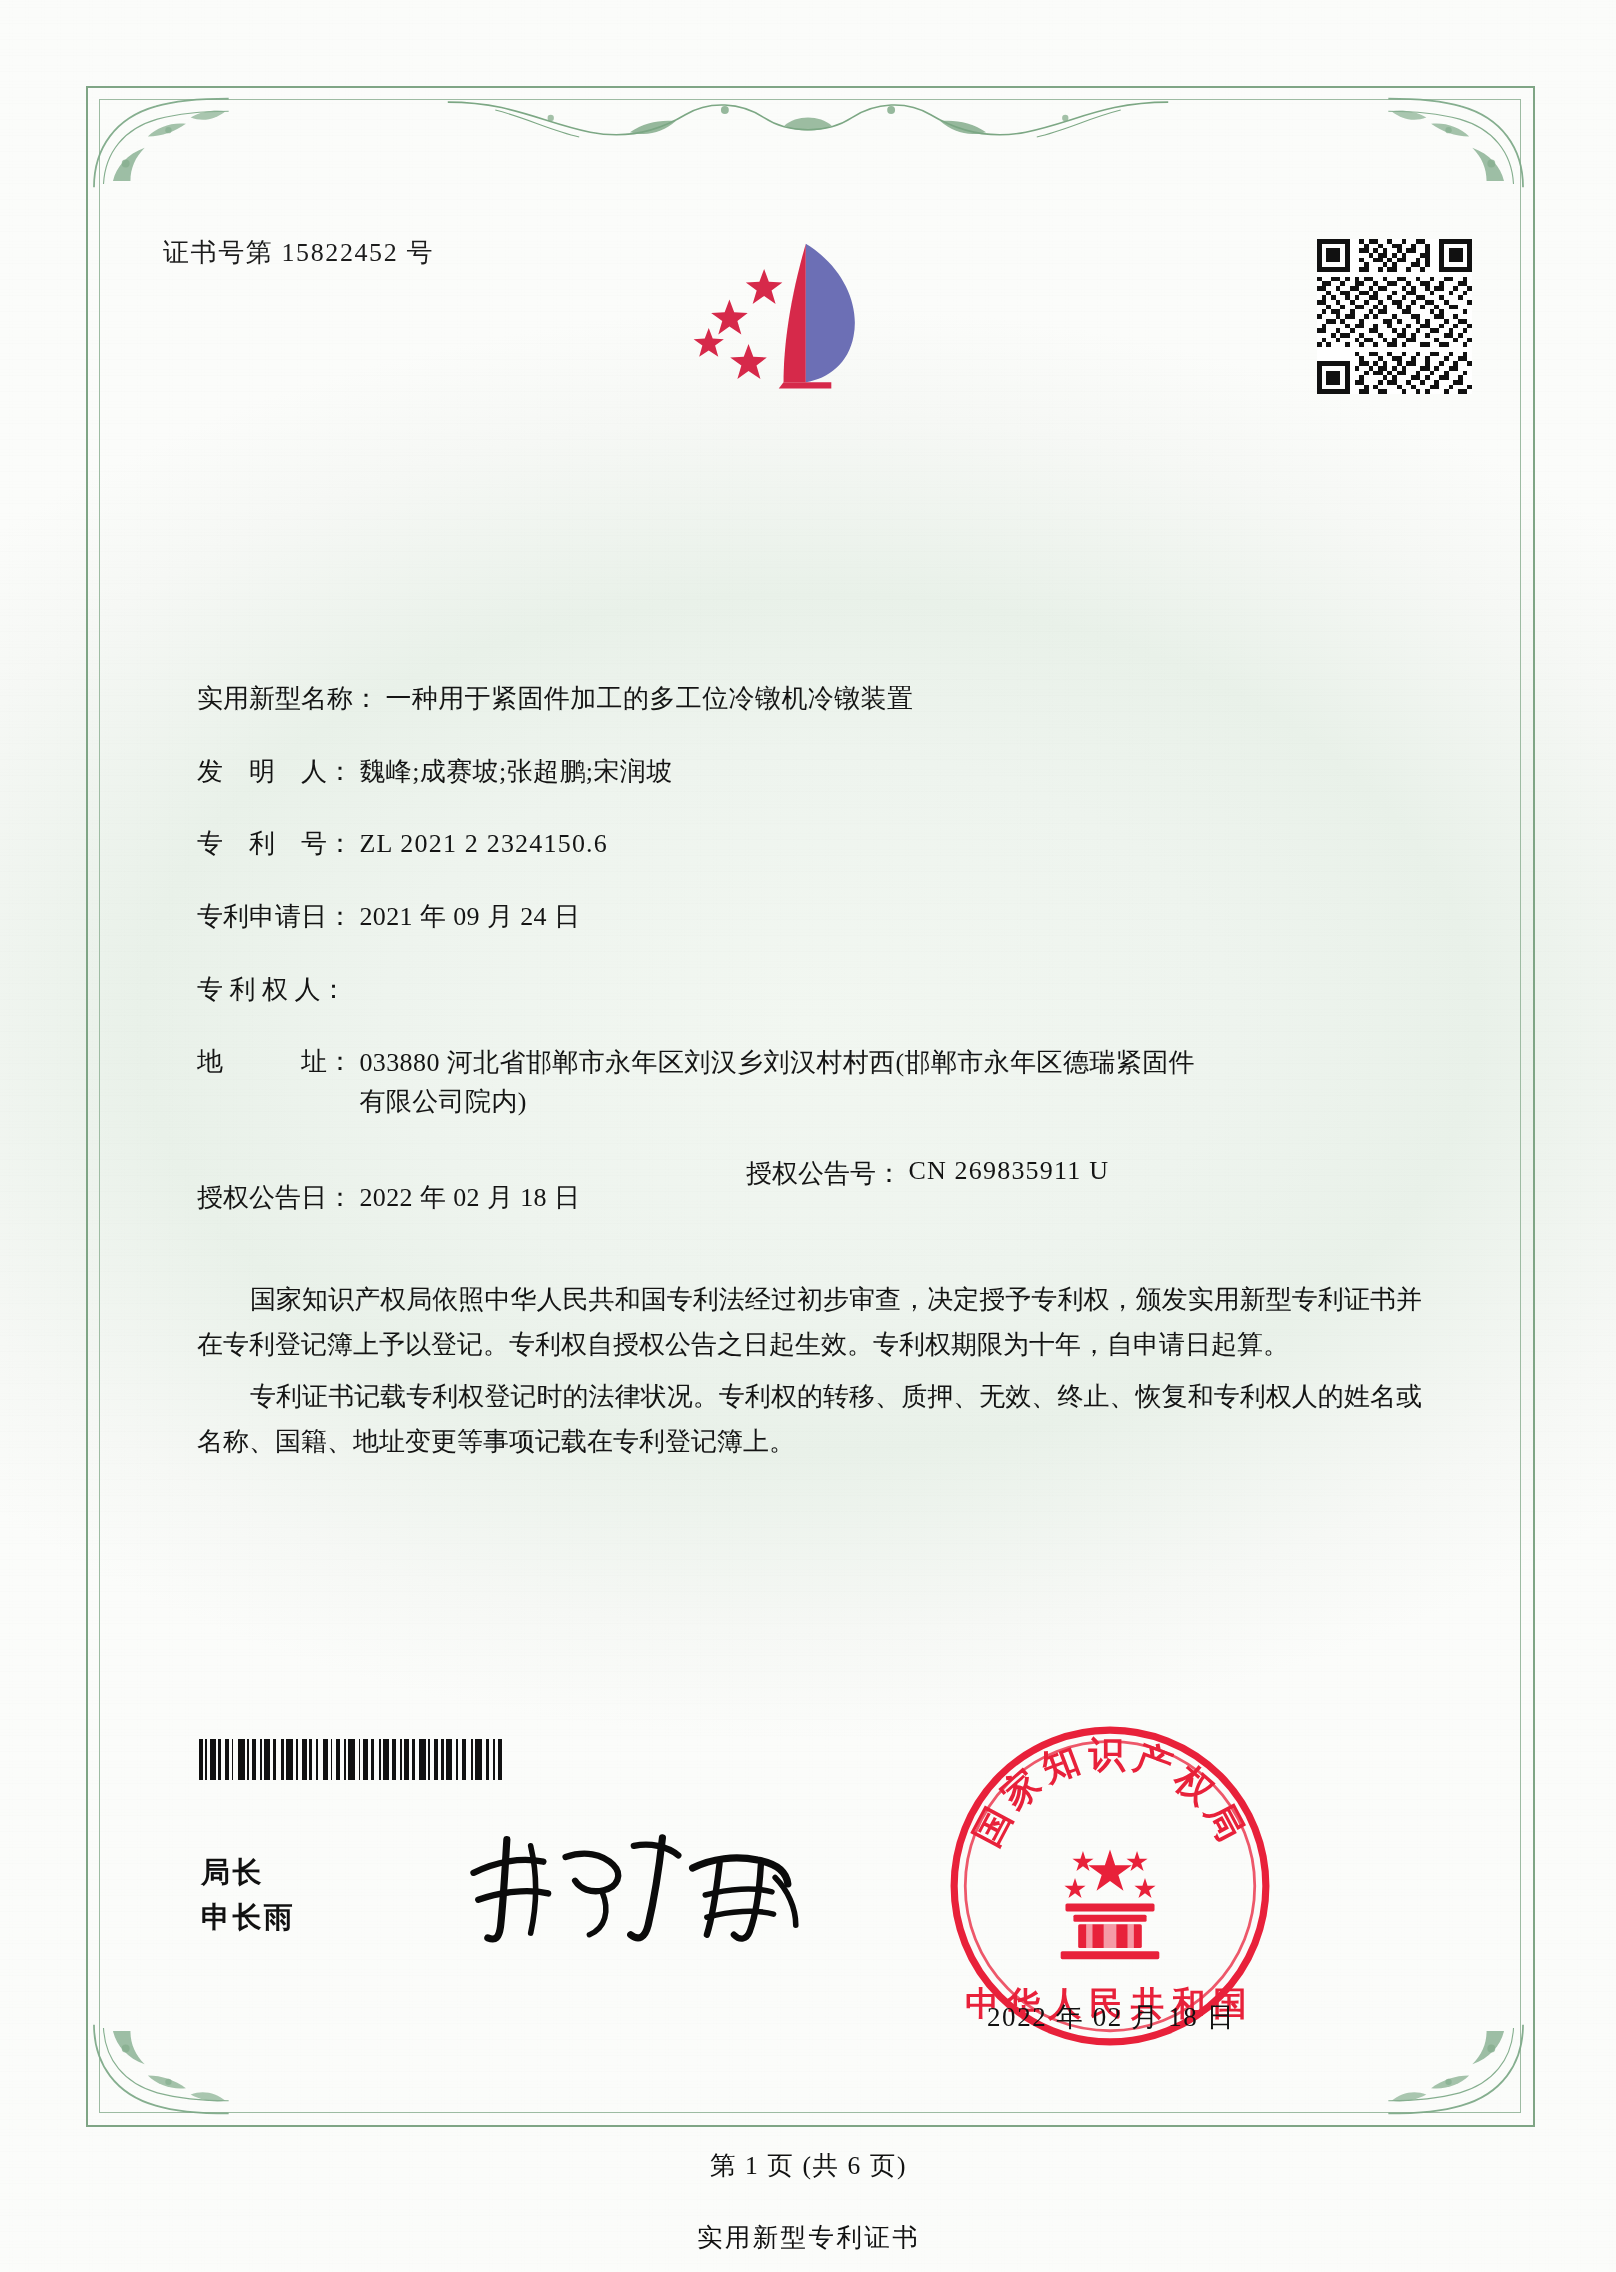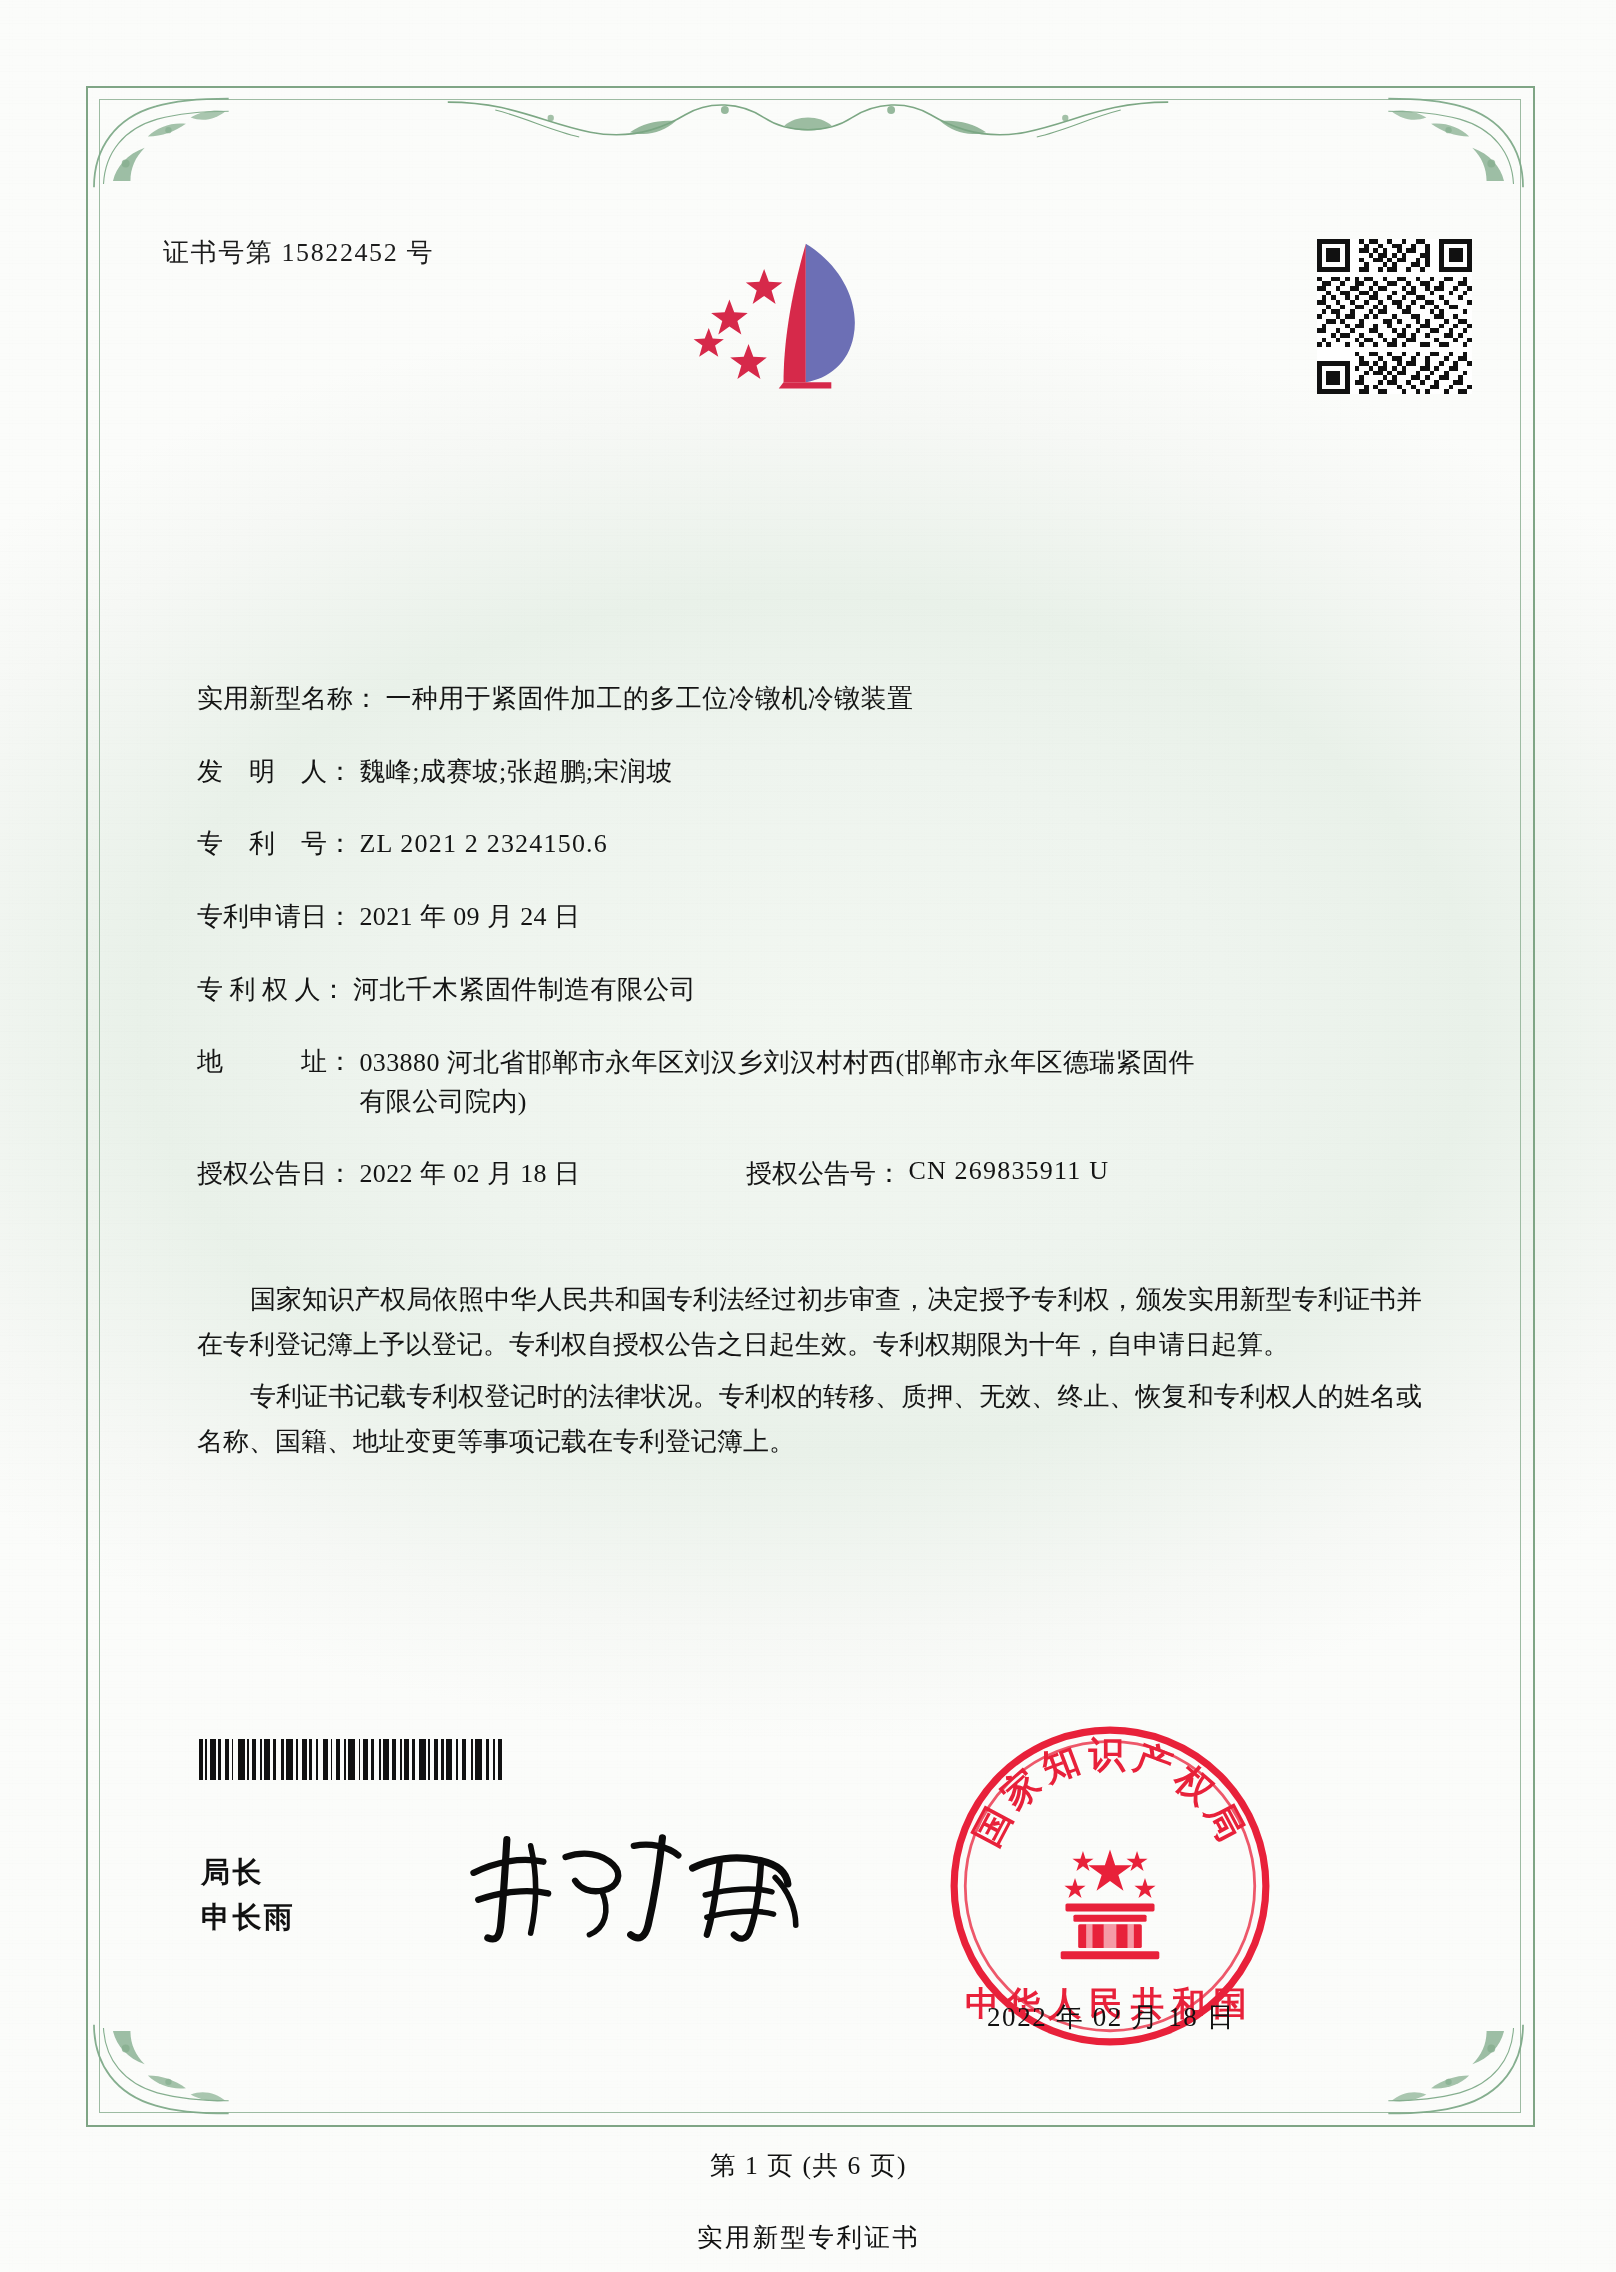--- a/index.html
+++ b/index.html
@@ -139,21 +139,21 @@
     line-height: 1.5;
   }
 
   .double-row {
     display: flex;
     align-items: flex-start;
     font-size: 26px;
     margin-bottom: 27px;
     color: #141414;
   }
-  .double-row .left { width: 549px; display: flex; }
+  .double-row .left { width: 549px; display: flex; margin-top: 24px; }
   .double-row .right { display: flex; text-align: right; }
 
   
   .paras {
     position: absolute;
     left: 197px; top: 1278px;
     width: 1225px;
     font-size: 26px;
     line-height: 1.72;
     color: #141414;
@@ -606,21 +606,20 @@
 
     <div class="field-row">
       <span class="field-label">专利申请日</span>
       <span class="field-sep">：</span>
       <span class="field-value">2021 年 09 月 24 日</span>
     </div>
 
     <div class="field-row">
       <span class="field-label">专 利 权 人</span>
       <span class="field-sep">：</span>
-      <span class="field-value">河北千木紧固件制造有限公司</span>
     </div>
 
     <div class="field-row addr">
       <span class="field-label">地　　　址</span>
       <span class="field-sep">：</span>
       <span class="field-value">033880 河北省邯郸市永年区刘汉乡刘汉村村西(邯郸市永年区德瑞紧固件有限公司院内)</span>
     </div>
 
     <div class="double-row">
       <span class="left">

